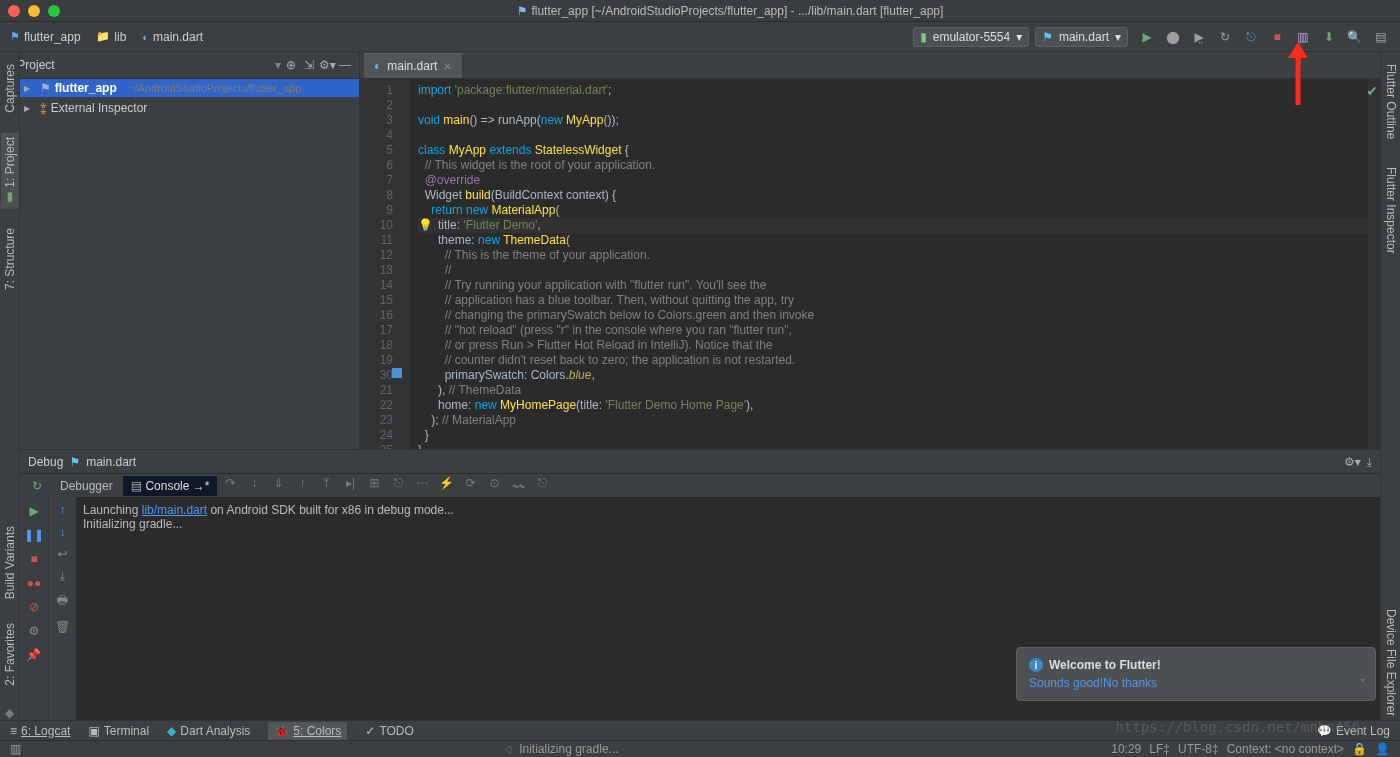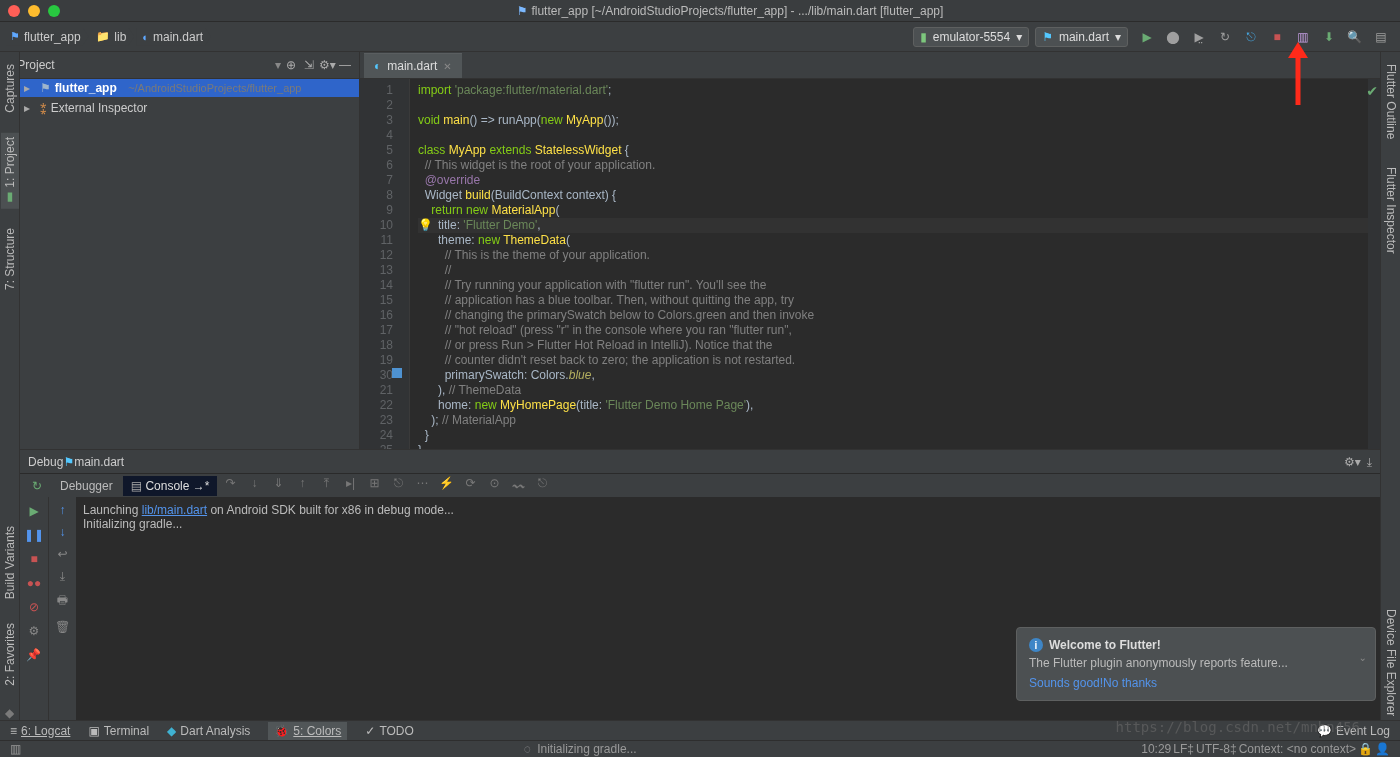--- a/index.html
+++ b/index.html
@@ -52,31 +52,31 @@
 .tree-row{display:flex;align-items:center;gap:4px;padding:2px 4px;color:#ccc}
 .tree-row.sel{background:#2f65ca;color:#fff}
 .tree-row .arr{width:12px;color:#aaa}
 .tree-row .fic{color:#9fb5cc}
 .tree-row .dim{color:#7a7a7a;font-size:11px}
 
 .editor{flex:1;background:#2b2b2b;display:flex;font-family:Menlo,Consolas,monospace;font-size:13px;position:relative}
 .gutter{width:50px;background:#313335;color:#606366;text-align:right;padding:4px 16px 4px 4px;line-height:15px;border-right:1px solid #3a3a3a}
 .gutter div{height:15px}
 .code{flex:1;padding:4px 8px;line-height:15px;white-space:pre;color:#a9b7c6}
-.code .k{color:#84cc16}.code .s{color:#6a8759}.code .c{color:#808080}.code .t{color:#fde047}.code .a{color:#9876aa}.code .i{color:#b3ae5f;font-style:italic}
+.code .k{color:#0ea5e9}.code .s{color:#6a8759}.code .c{color:#808080}.code .t{color:#fde047}.code .a{color:#9876aa}.code .i{color:#b3ae5f;font-style:italic}
 .code .caret-line{background:#323232}
 .bulb{position:absolute;left:58px;top:139px;color:#f2c55c}
 .bp{position:absolute;left:32px;background:#4e92d1;width:10px;height:10px}
 
 .ed-right{position:absolute;right:0;top:0;bottom:0;width:12px;background:#313335}
 .ed-check{position:absolute;right:2px;top:4px;color:#6aab73;font-size:14px}
 
 
 .dbg-head{position:absolute;left:20px;right:20px;top:449px;height:24px;background:#3c3f41;border-top:1px solid #323232;display:flex;align-items:center;padding:0 8px;color:#ccc}
-.dbg-head .lbl{display:flex;align-items:center;}
+.dbg-head .lbl{display:flex;align-items:center;gap:6px}
 .dbg-head .sp{flex:1}
 .dbg-head .ic{color:#aaa;margin-left:6px}
 
 .dbg-tb{position:absolute;left:20px;right:20px;top:473px;height:24px;background:#3c3f41;border-top:1px solid #2a2a2a;display:flex;align-items:center;padding:0 4px;gap:2px}
 .dbg-tb .tab{padding:3px 8px;color:#bbb}
 .dbg-tb .tab.sel{background:#0f172a;color:#ddd}
 .dbg-tb .btn{width:22px;height:20px;text-align:center;color:#777}
 
 .dbg-body{position:absolute;left:20px;right:20px;top:497px;bottom:37px;background:#2b2b2b;display:flex}
 .dbg-left{width:28px;background:#3c3f41;display:flex;flex-direction:column;align-items:center;padding:6px 0;gap:8px}
@@ -84,21 +84,21 @@
 .dbg-left2{width:28px;background:#3c3f41;border-left:1px solid #323232;display:flex;flex-direction:column;align-items:center;padding:6px 0;gap:8px}
 .dbg-con{flex:1;padding:6px 7px;font-family:Menlo,Consolas,monospace;font-size:12px;color:#bbb}
 .dbg-con .lnk{color:#5394ec;text-decoration:underline}
 
 
 .bottombar{position:absolute;left:0;right:0;bottom:17px;height:20px;background:#3c3f41;border-top:1px solid #323232;display:flex;align-items:center;padding:0 10px;gap:18px;color:#bbb;font-size:11px}
 .bottombar .it{display:flex;align-items:center;gap:4px}
 .bottombar .sp{flex:1}
 .statusbar{position:absolute;left:0;right:0;bottom:0;height:17px;background:#3c3f41;border-top:1px solid #2e2e2e;display:flex;align-items:center;padding:0 10px;color:#999;font-size:11px}
 .statusbar .sp{flex:1}
-.statusbar .seg{margin-left:2px}
+.statusbar .seg{margin-left:8px}
 .statusbar .spin{margin-right:6px;color:#aaa}
 
 
 .notif{position:absolute;right:24px;bottom:56px;width:360px;background:#4c5052;border:1px solid #5e6060;border-radius:4px;padding:10px 12px;color:#ddd}
 .notif .ti{display:flex;align-items:center;gap:6px;font-weight:bold;margin-bottom:4px}
 .notif .ti .ic{width:14px;height:14px;border-radius:50%;background:#3e86c7;color:#fff;font-size:10px;display:flex;align-items:center;justify-content:center}
 .notif .msg{color:#bbb;font-size:12px;margin-bottom:6px}
 .notif .acts{display:flex;}
 .notif .acts span{color:#5394ec;cursor:pointer}
 .notif .cv{position:absolute;right:8px;top:24px;color:#888;font-size:10px}
@@ -298,21 +298,20 @@
     <div>Initializing gradle...</div>
   </div>
 </div>
 
 <div class="notif">
   <div class="ti">
       <span class="ic">i</span>
       <span>Welcome to Flutter!</span>
     </div>
   <div class="cv">⌄</div>
-  <div class="msg">The Flutter plugin anonymously reports feature...</div>
   <div class="acts">
     <span>Sounds good!</span>
     <span>No thanks</span>
   </div>
 </div>
 
 <div class="bottombar">
   <span class="it">≡ <u>6: Logcat</u></span>
   <span class="it">▣ <span>Terminal</span></span>
   <span class="it">

